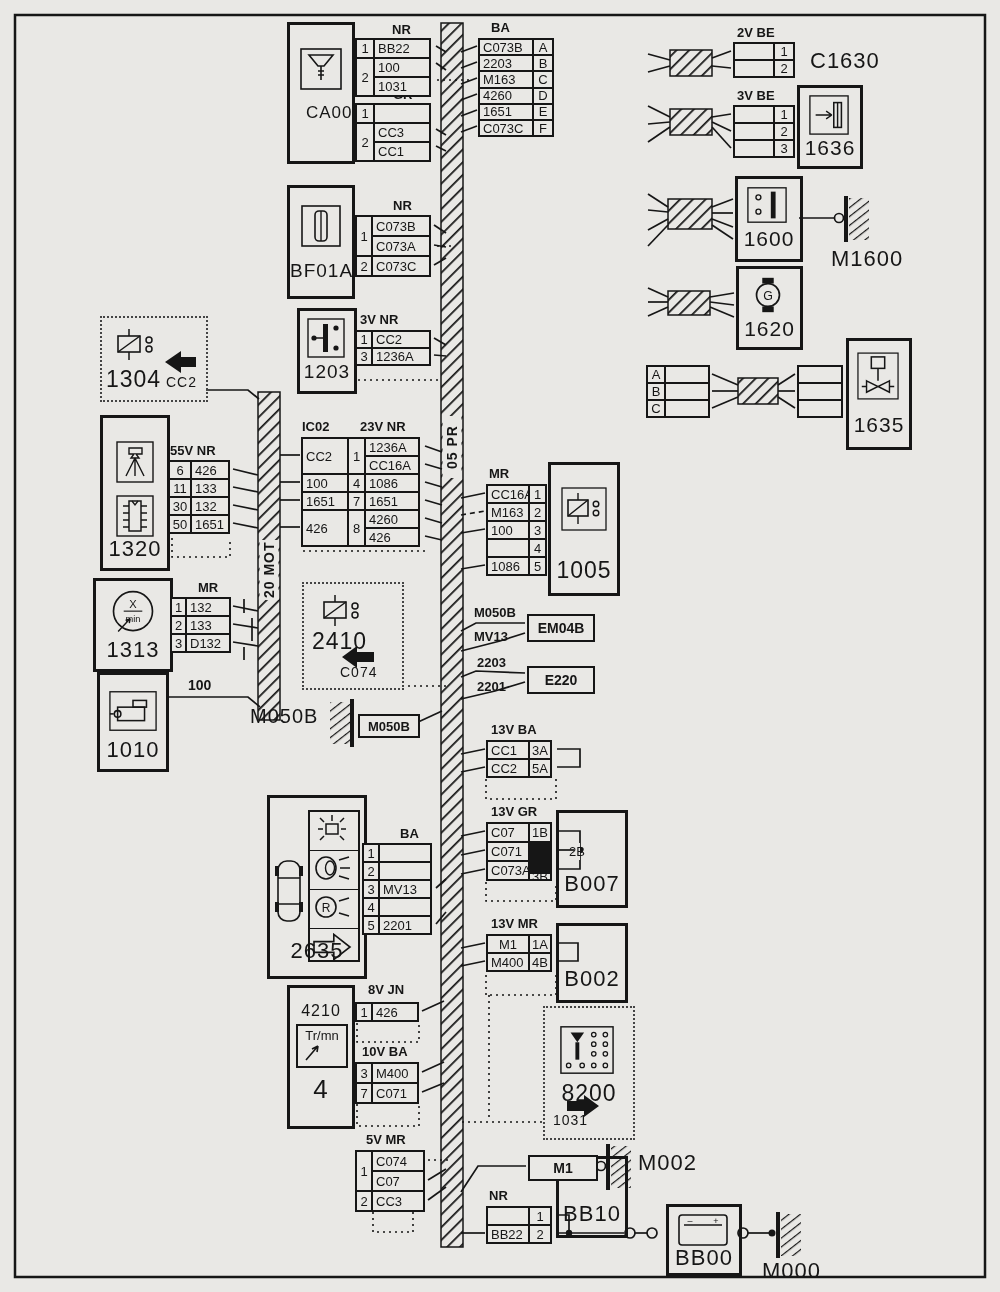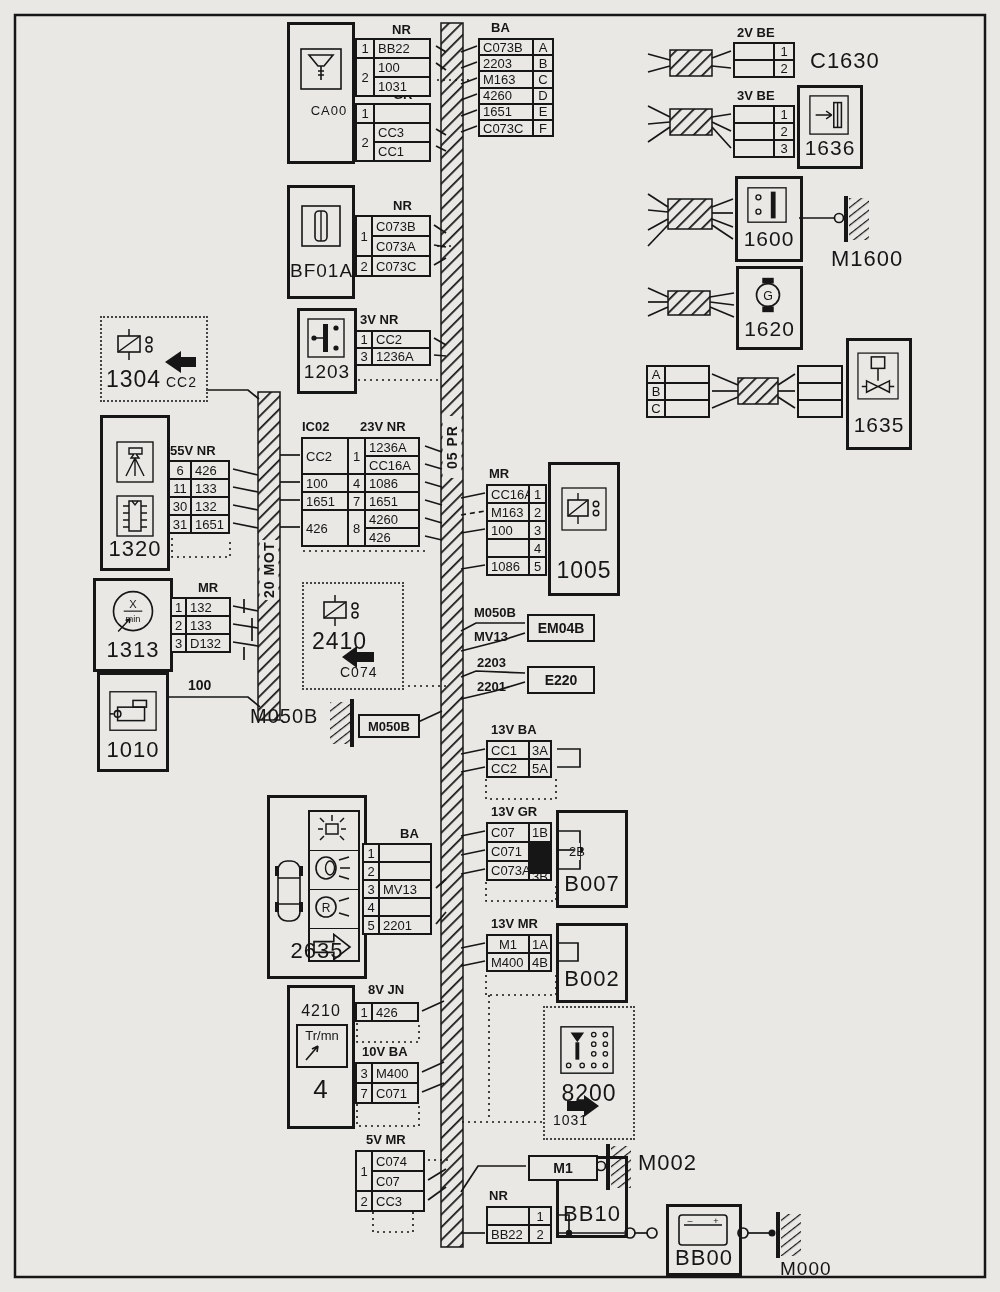--- a/index.html
+++ b/index.html
@@ -248,21 +248,21 @@
 
 <div class="vtext" style="left:441px;top:416px;width:22px;height:62px">05 PR</div>
 <div class="vtext" style="left:258px;top:540px;width:22px;height:60px">20 MOT</div>
 
 <div class="cbox" style="left:287px;top:22px;width:62px;height:136px">
   <svg class="icon" style="left:9px;top:22px" width="44" height="44" viewBox="0 0 44 44">
     <rect x="2" y="2" width="40" height="40" class="ln" stroke-width="1.6"></rect>
     <path d="M10,8 L34,8 L25,19 L19,19 Z" class="ln" stroke-width="1.6"></path>
     <path d="M22,19 L22,33 M19,24 L25,24 M19,28 L25,28" class="ln" stroke-width="1.6"></path>
   </svg>
-  <div class="clabel" style="left:16px;right:0;top:78px;font-size:13px">CA00</div>
+  <div class="clabel" style="left:16px;right:0;top:78px;font-size:17px">CA00</div>
 </div>
 
 <div class="cbox" style="left:287px;top:185px;width:62px;height:108px">
   <svg class="icon" style="left:10px;top:16px" width="42" height="44" viewBox="0 0 42 44">
     <rect x="2" y="2" width="38" height="40" class="ln" stroke-width="1.6"></rect>
     <rect x="15" y="7" width="12" height="30" rx="4" class="ln" stroke-width="1.6"></rect>
     <path d="M21,7 L21,37" class="ln" stroke-width="1.4"></path>
   </svg>
   <div class="clabel" style="left:0;right:0;top:72px;font-size:19px">BF01A</div>
 </div>
@@ -484,21 +484,21 @@
 </div>
 <div class="cbox" style="left:666px;top:1204px;width:70px;height:66px">
   <svg class="icon" style="left:8px;top:6px" width="52" height="34" viewBox="0 0 52 34">
     <rect x="2" y="2" width="48" height="30" rx="3" class="ln" stroke-width="1.6"></rect>
     <path d="M7,12 L45,12" class="ln" stroke-width="1.4"></path>
     <text x="13" y="10.5" text-anchor="middle" font-size="9" fill="#161616">–</text>
     <text x="39" y="10.5" text-anchor="middle" font-size="9" fill="#161616">+</text>
   </svg>
   <div class="clabel" style="left:0;right:0;top:38px;font-size:22px">BB00</div>
 </div>
-<div class="clabel" style="left:780px;top:1258px;font-size:19px">M000</div>
+<div class="clabel" style="left:762px;top:1258px;font-size:22px">M000</div>
 
 <div class="thead" style="left:392px;top:22px">NR</div>
 <div class="thead" style="left:393px;top:87px">GR</div>
 <div class="thead" style="left:491px;top:20px">BA</div>
 <div class="thead" style="left:737px;top:25px">2V BE</div>
 <div class="thead" style="left:737px;top:88px">3V BE</div>
 <div class="thead" style="left:393px;top:198px">NR</div>
 <div class="thead" style="left:360px;top:312px">3V NR</div>
 <div class="thead" style="left:170px;top:443px">55V NR</div>
 <div class="thead" style="left:302px;top:419px">IC02</div>
@@ -582,21 +582,21 @@
       <div class="tcell" style="justify-content: center;">3</div>
       <div class="tcell" style="justify-content: flex-start;">1236A</div>
     </div>
 <div class="ptable" style="left: 168px; top: 460px; grid-template-columns: 20px 36px; grid-auto-rows: 16px;">
       <div class="tcell" style="justify-content: center;">6</div>
       <div class="tcell" style="justify-content: flex-start;">426</div>
       <div class="tcell" style="justify-content: center;">11</div>
       <div class="tcell" style="justify-content: flex-start;">133</div>
       <div class="tcell" style="justify-content: center;">30</div>
       <div class="tcell" style="justify-content: flex-start;">132</div>
-      <div class="tcell" style="justify-content: center;">31</div>
+      <div class="tcell" style="justify-content: center;">50</div>
       <div class="tcell" style="justify-content: flex-start;">1651</div>
     </div>
 <div class="ptable" style="left: 301px; top: 437px; grid-template-columns: 44px 15px 52px; grid-auto-rows: 16px;">
       <div class="tcell" style="grid-row: span 2; justify-content: flex-start;">CC2</div>
       <div class="tcell" style="grid-row: span 2; justify-content: center;">1</div>
       <div class="tcell" style="justify-content: flex-start;">1236A</div>
       <div class="tcell" style="justify-content: flex-start;">CC16A</div>
       <div class="tcell" style="justify-content: flex-start;">100</div>
       <div class="tcell" style="justify-content: center;">4</div>
       <div class="tcell" style="justify-content: flex-start;">1086</div>

